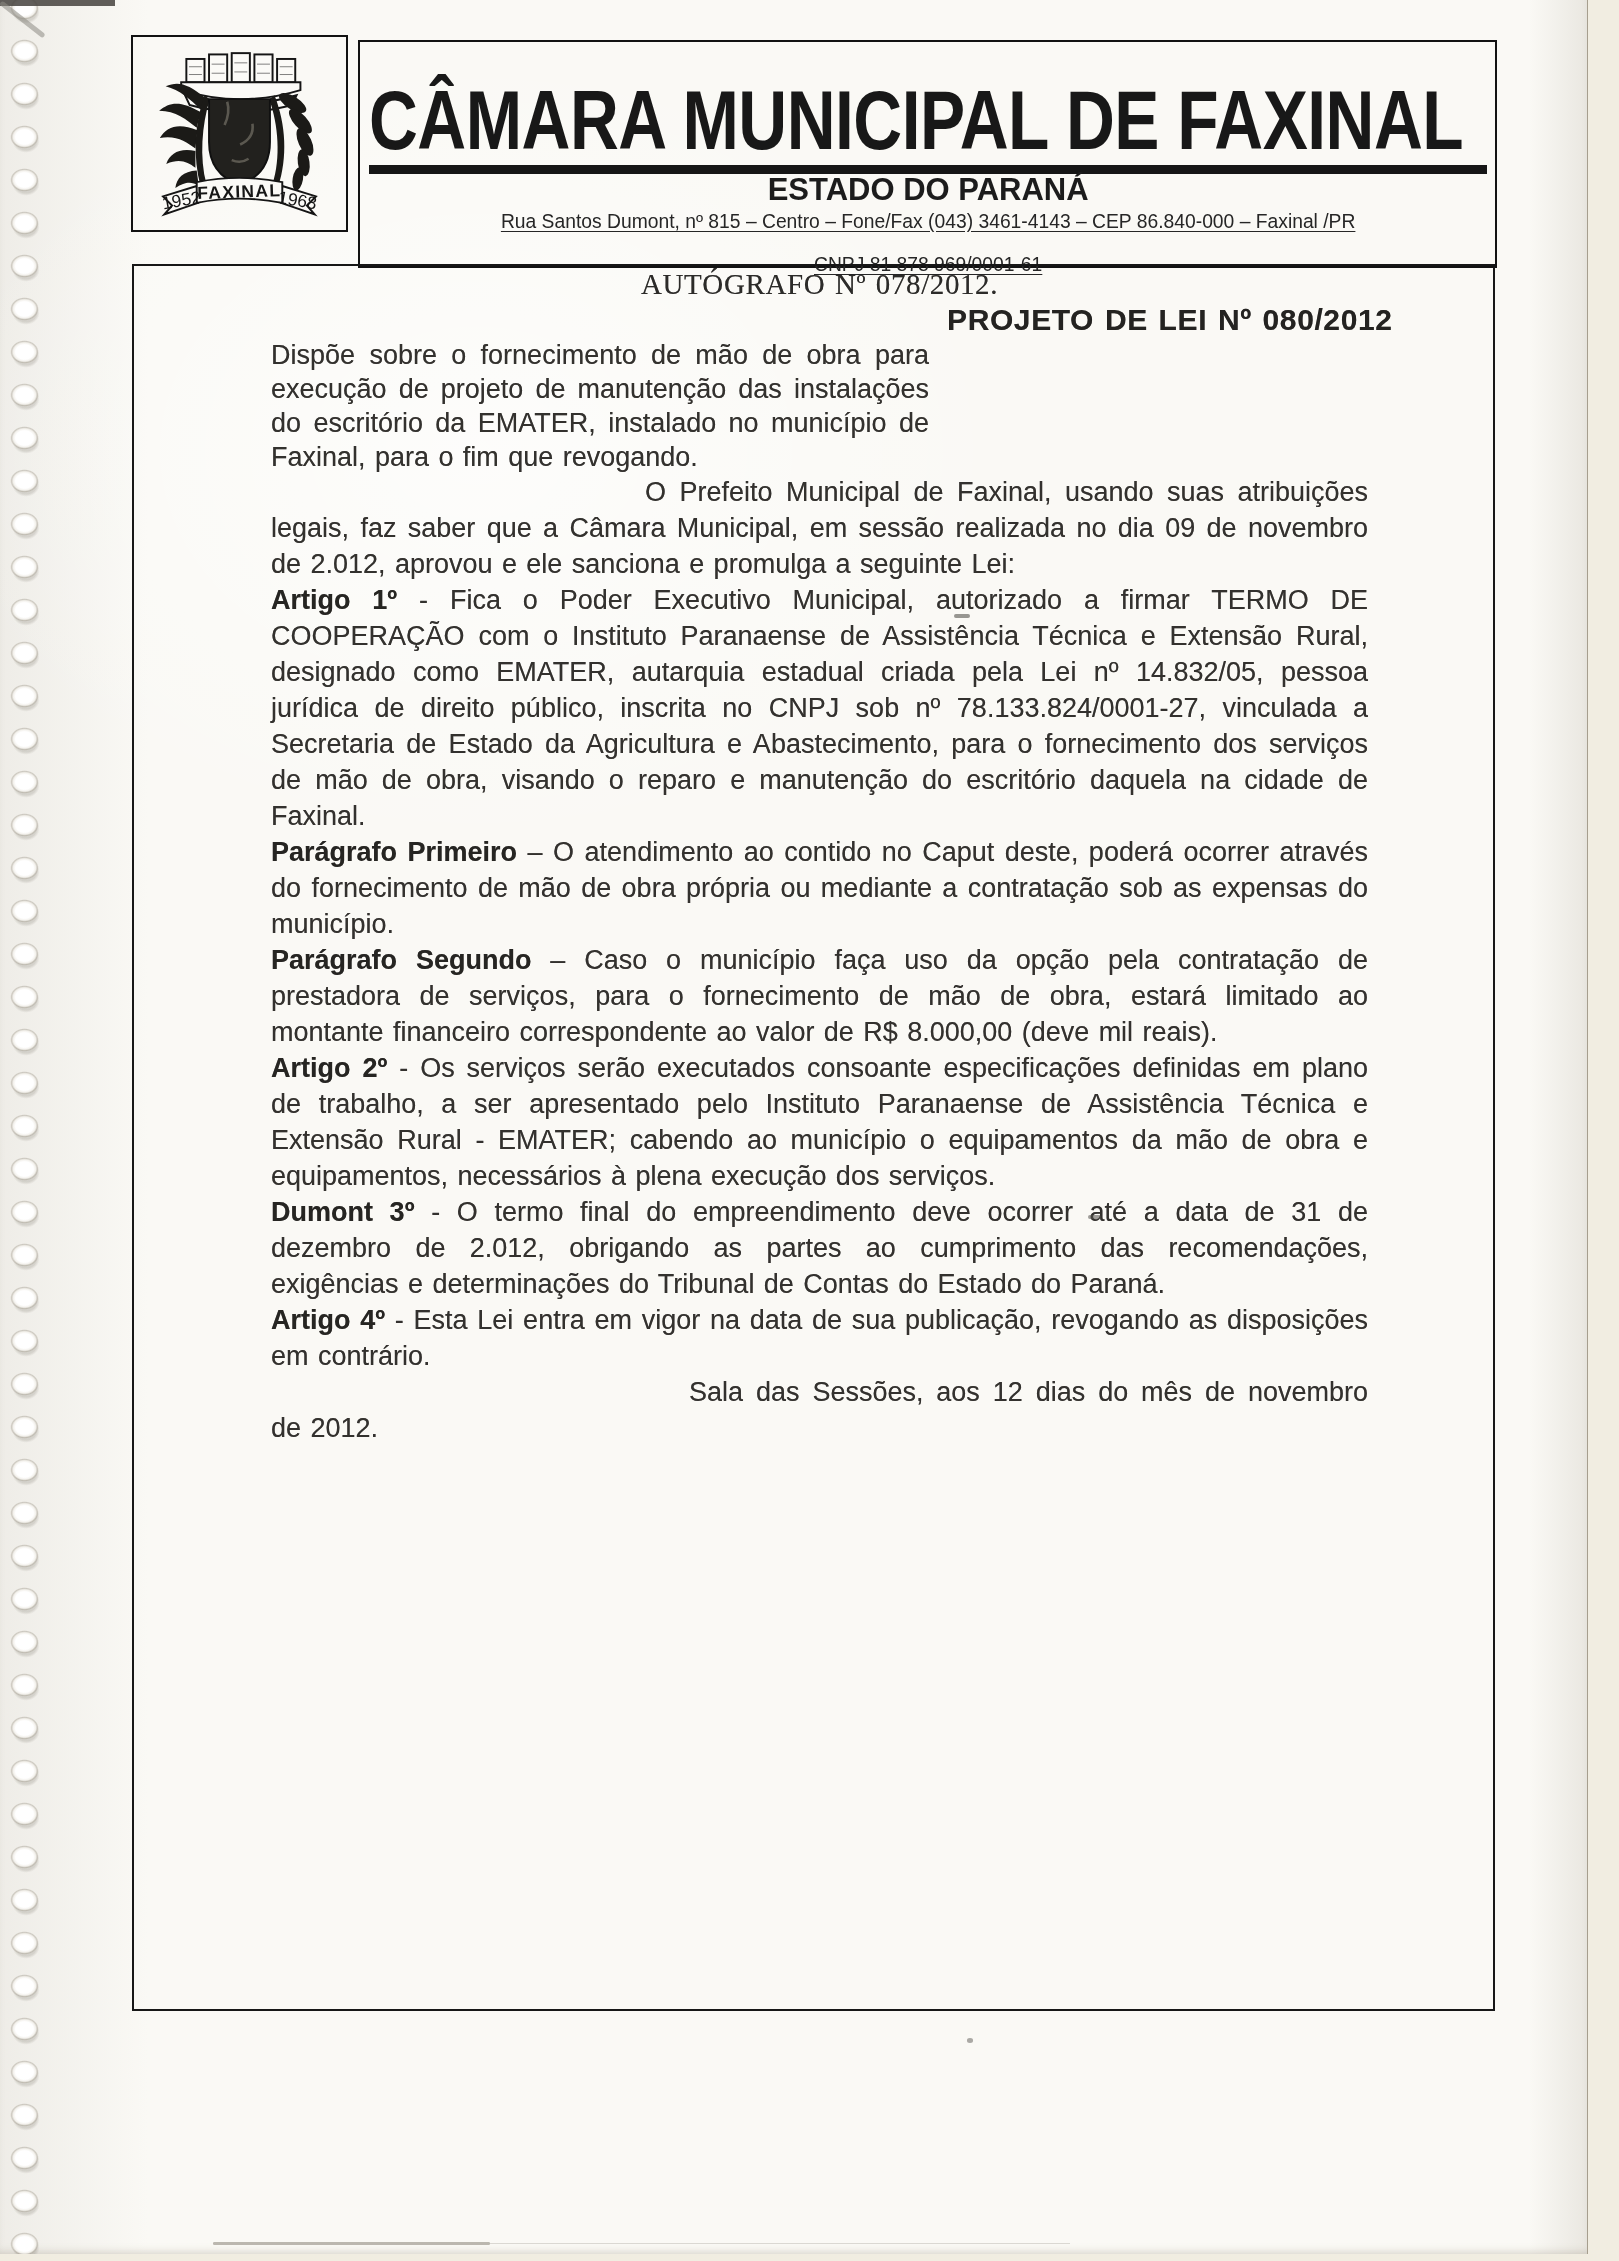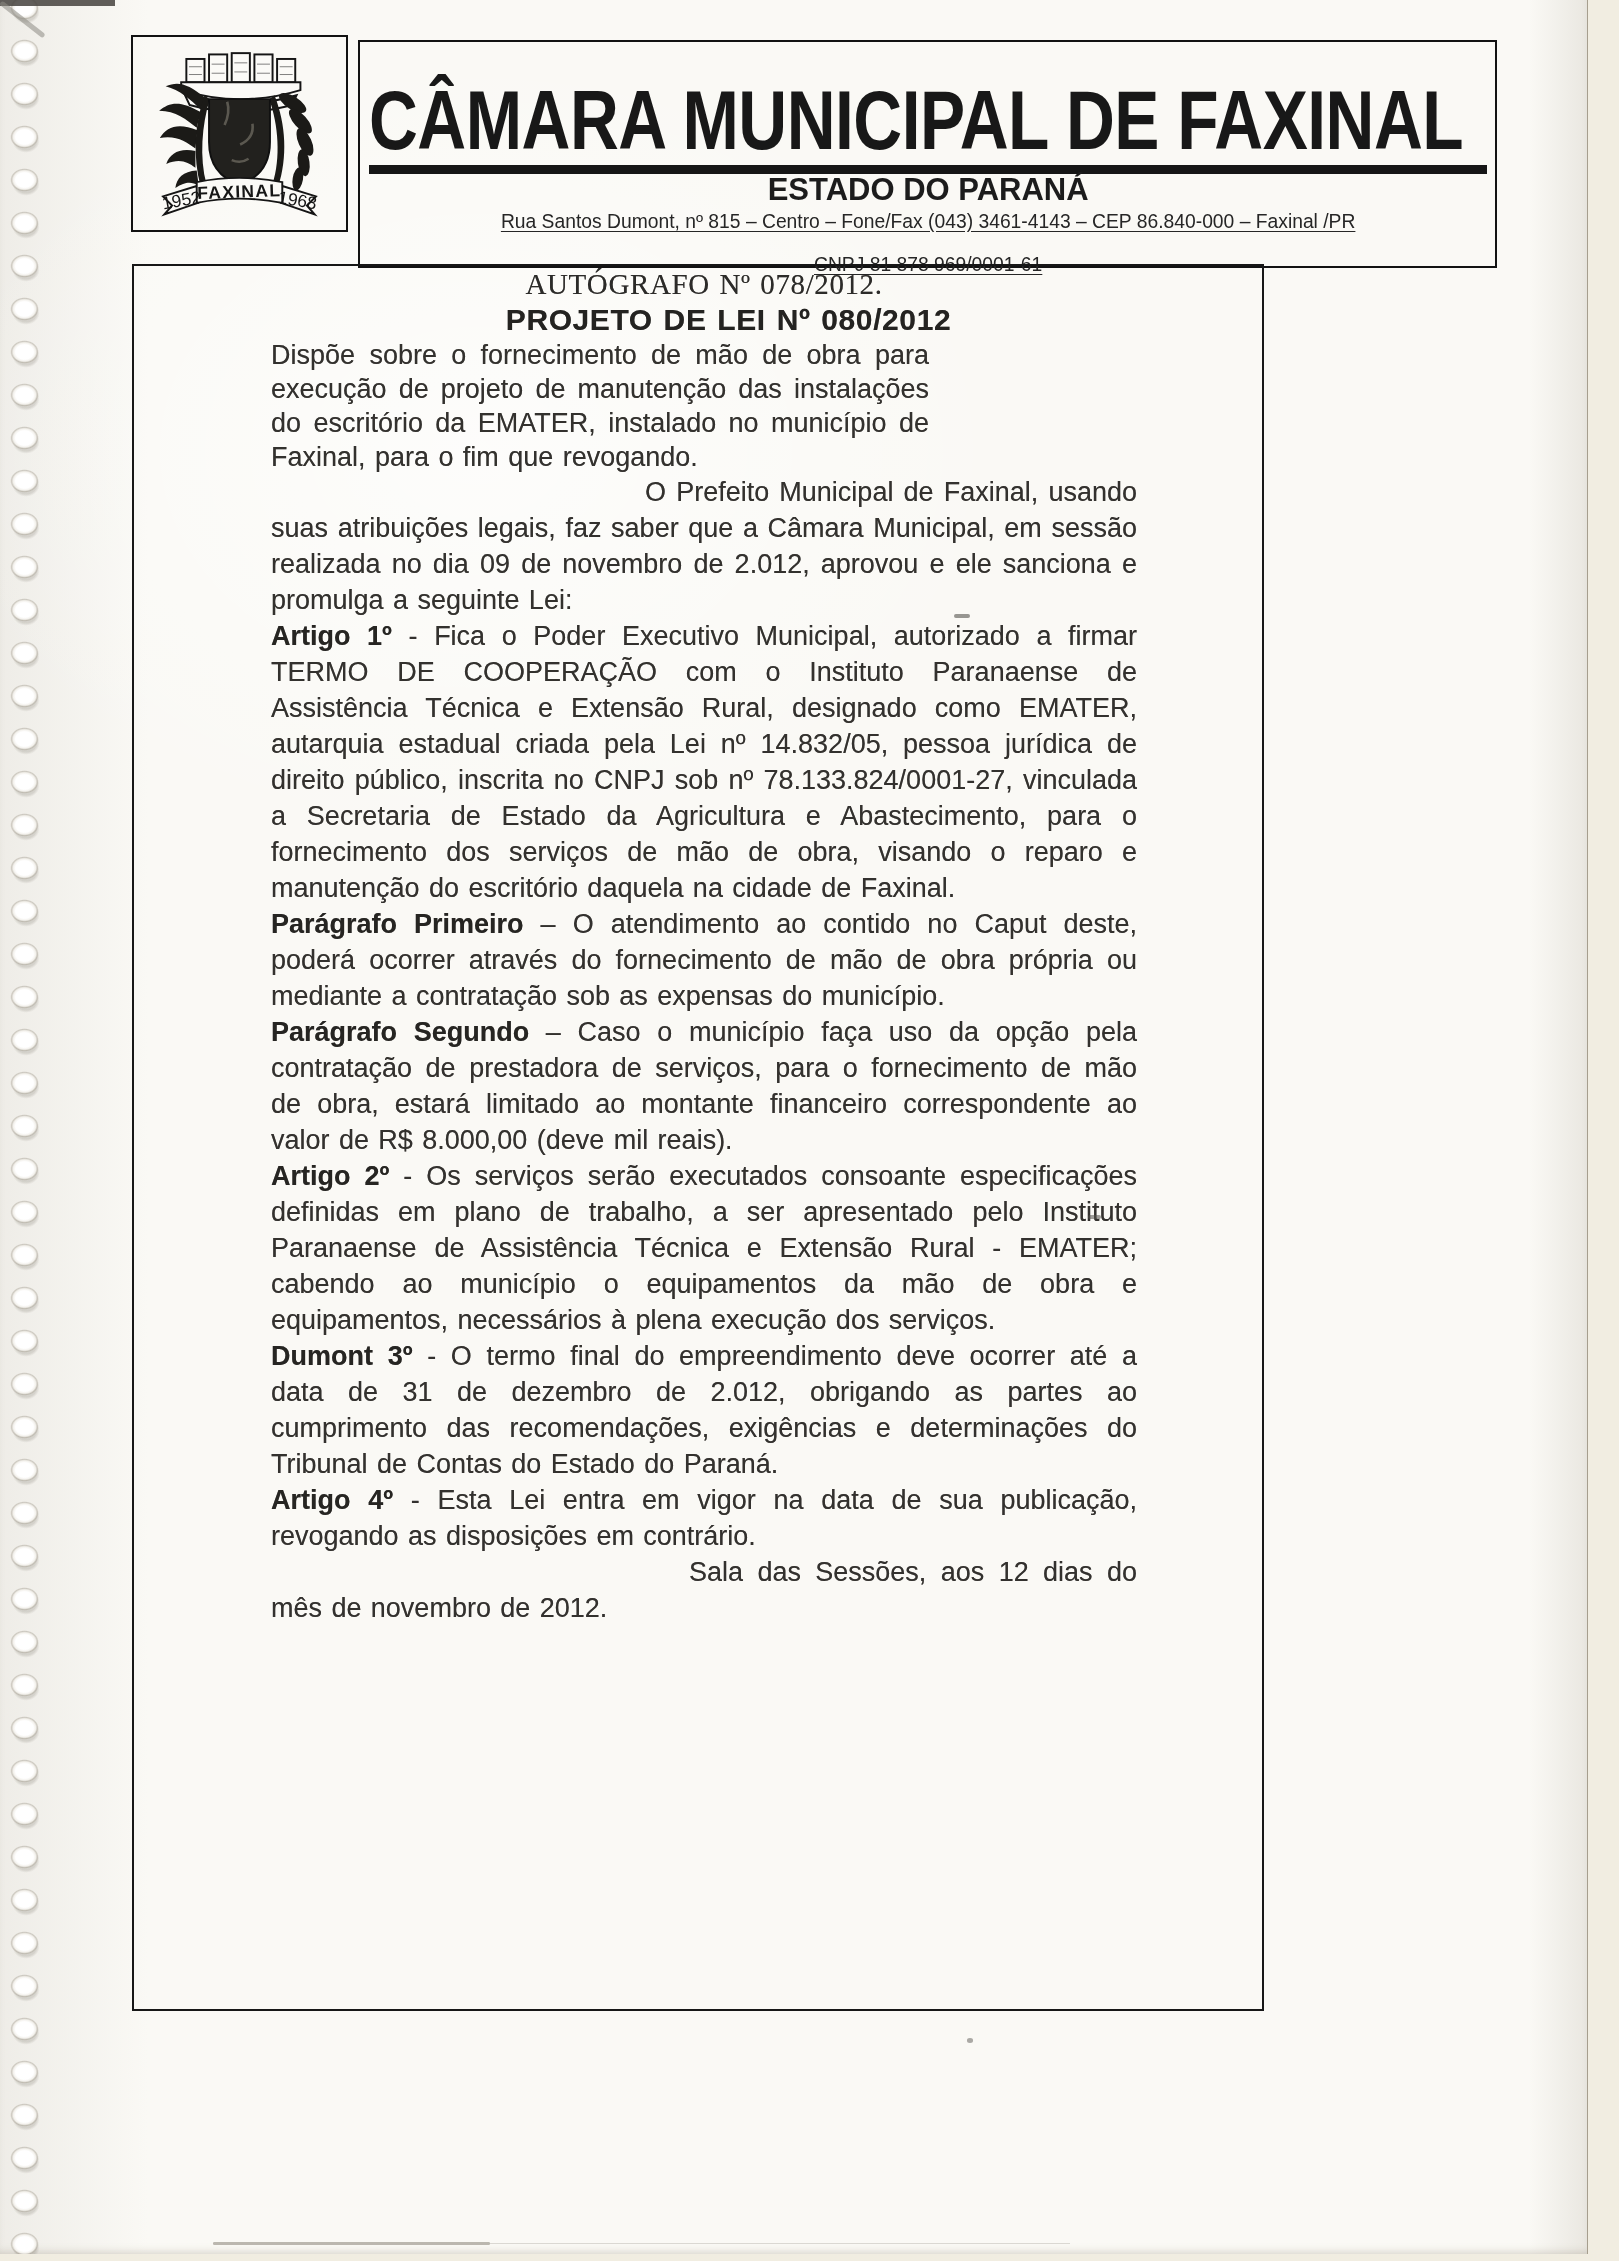--- a/index.html
+++ b/index.html
@@ -65,36 +65,36 @@
     font-size:19.3px;color:#262626;
     text-decoration:underline;text-underline-offset:3.2px;
   }
   .org-cnpj{
     margin-top:21px;text-align:center;
     font-size:19.3px;color:#262626;
     text-decoration:underline;text-underline-offset:3.2px;
   }
   
   .doc-frame{
-    position:absolute;left:132px;top:264px;width:1132px;height:1747px;
+    position:absolute;left:132px;top:264px;width:1363px;height:1747px;
     border:2.6px solid #171717;box-sizing:border-box;
     padding:0 125px 0 137px;
     color:#33312e;
     font-size:27px;line-height:36px;
     word-spacing:1.9px;
     text-shadow:0 0 0.6px rgba(50,48,45,.55);
   }
   .doc-frame p{margin:0;}
   .autograph{
     margin-top:58px;text-align:center;
     font-family:"Liberation Serif","DejaVu Serif",serif;
     font-size:29px;letter-spacing:0.6px;color:#2c2b29;
   }
   .law-title{
-    margin-top:34px;text-align:center;
+    margin-top:34px;text-align:right;
     font-size:30px;font-weight:bold;letter-spacing:0.6px;color:#242321;
     transform:translateX(24.5px);
   }
   .ementa{
     margin-top:30px;margin-left:438px;width:658px;
     text-align:justify;font-size:27px;line-height:34px;
   }
   .preamble{margin-top:32px;text-indent:374px;text-align:justify;}
   .article{text-align:justify;}
   .article b{color:#262522;}

